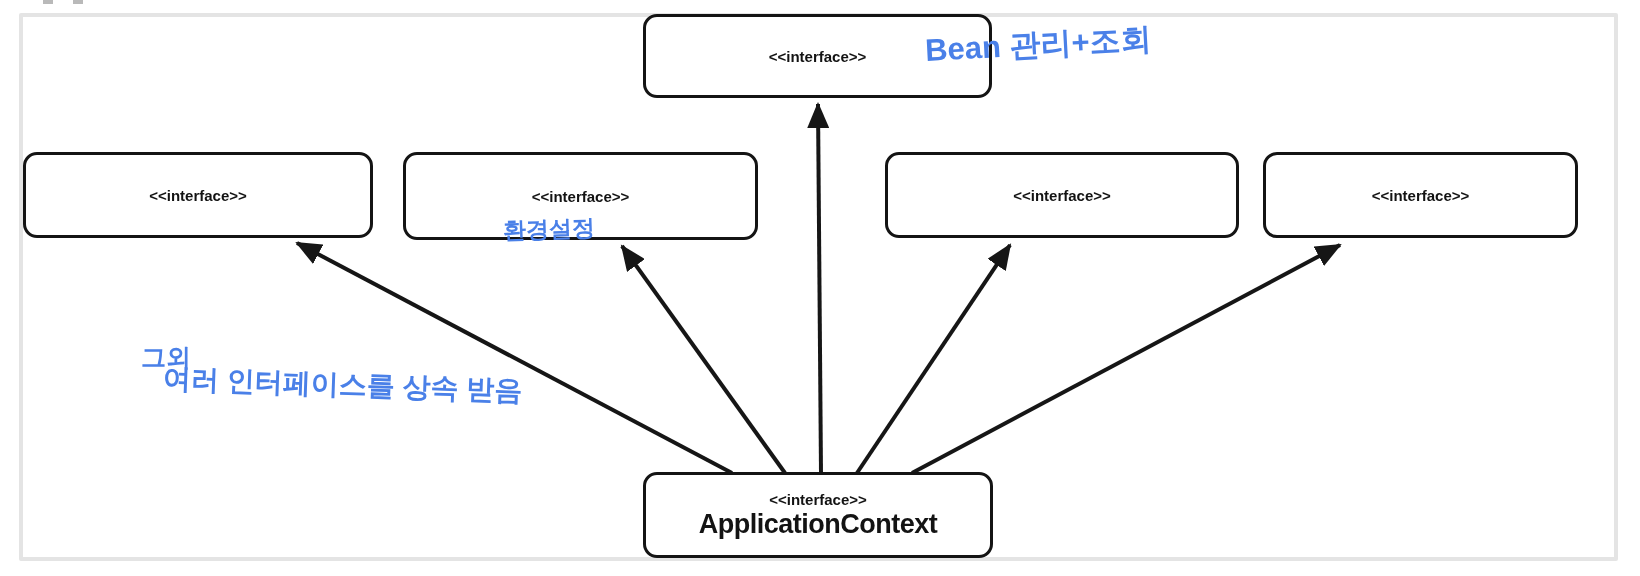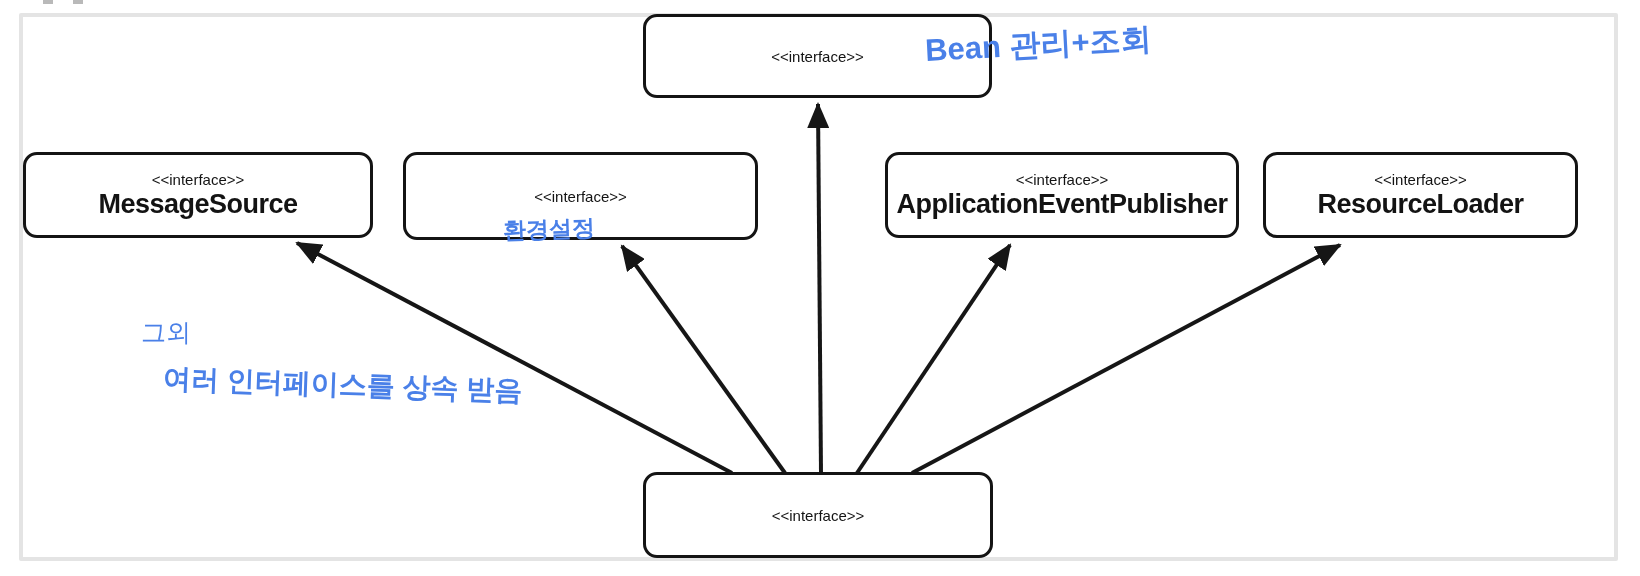--- a/index.html
+++ b/index.html
@@ -47,21 +47,21 @@
     border-radius: 14px;
     display: flex;
     flex-direction: column;
     align-items: center;
     justify-content: center;
     z-index: 2;
     box-sizing: border-box;
   }
   .node .stereotype {
     font-size: 15px;
-    font-weight: normal;
+    font-weight: bold;
     color: #131313;
     letter-spacing: 0px;
     line-height: 19px;
   }
   .node .node-name {
     font-size: 27px;
     font-weight: bold;
     color: #131313;
     letter-spacing: -0.5px;
     line-height: 31px;
@@ -82,23 +82,23 @@
   }
   .ann-environment {
     left: 503px;
     top: 214px;
     font-size: 23px;
     font-weight: 600;
     transform: rotate(-2deg);
   }
   .ann-side1 {
     left: 141px;
-    top: 316px;
+    top: 341px;
     font-size: 25px;
-    font-weight: 400;
+    font-weight: 700;
   }
   .ann-side2 {
     left: 163px;
     top: 366px;
     font-size: 28px;
     font-weight: 600;
     transform: rotate(2deg);
   }
 </style>
 </head>
@@ -122,39 +122,37 @@
     <line x1="857" y1="473" x2="1010" y2="245" stroke="#161616" stroke-width="4" marker-end="url(#arrowhead)"></line>
     <line x1="912" y1="473" x2="1340" y2="245" stroke="#161616" stroke-width="4" marker-end="url(#arrowhead)"></line>
   </svg>
 
   <div class="node" style="left:643px; top:14px; width:349px; height:84px;">
     <span class="stereotype">&lt;&lt;interface&gt;&gt;</span>
   </div>
 
   <div class="node" style="left:23px; top:152px; width:350px; height:86px;">
     <span class="stereotype">&lt;&lt;interface&gt;&gt;</span>
-    <span class="node-name">MessageSource</span>
   </div>
 
   <div class="node" style="left:403px; top:152px; width:355px; height:88px;">
     <span class="stereotype">&lt;&lt;interface&gt;&gt;</span>
   </div>
 
   <div class="node" style="left:885px; top:152px; width:354px; height:86px;">
     <span class="stereotype">&lt;&lt;interface&gt;&gt;</span>
-    <span class="node-name">ApplicationEventPublisher</span>
   </div>
 
   <div class="node" style="left:1263px; top:152px; width:315px; height:86px;">
     <span class="stereotype">&lt;&lt;interface&gt;&gt;</span>
-    <span class="node-name">ResourceLoader</span>
   </div>
 
   <div class="node" style="left:643px; top:472px; width:350px; height:86px;">
     <span class="stereotype">&lt;&lt;interface&gt;&gt;</span>
+    <span class="node-name">ApplicationContext</span>
   </div>
 
   <div class="annotation ann-beanfactory">Bean 관리+조회</div>
 
   <div class="annotation ann-environment">환경설정</div>
 
   <div class="annotation ann-side1">그외</div>
 
   <div class="annotation ann-side2">여러 인터페이스를 상속 받음</div>
 

